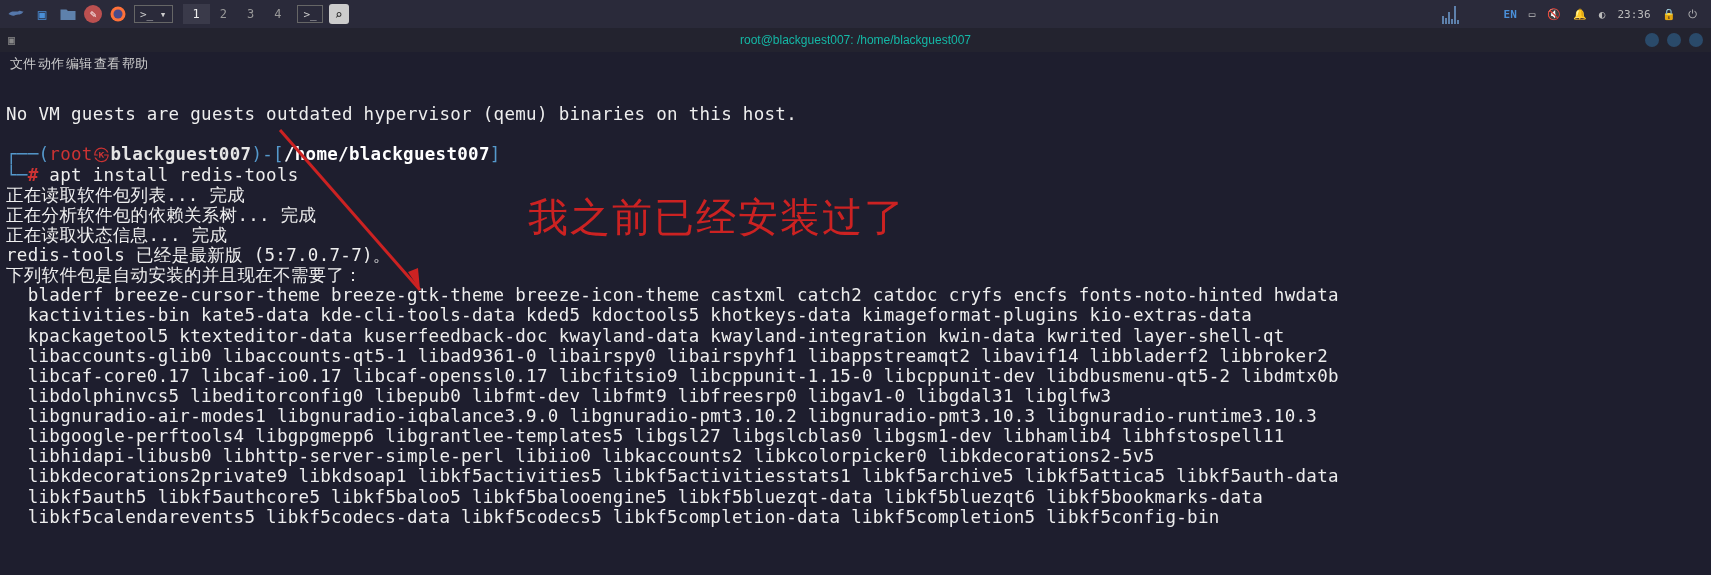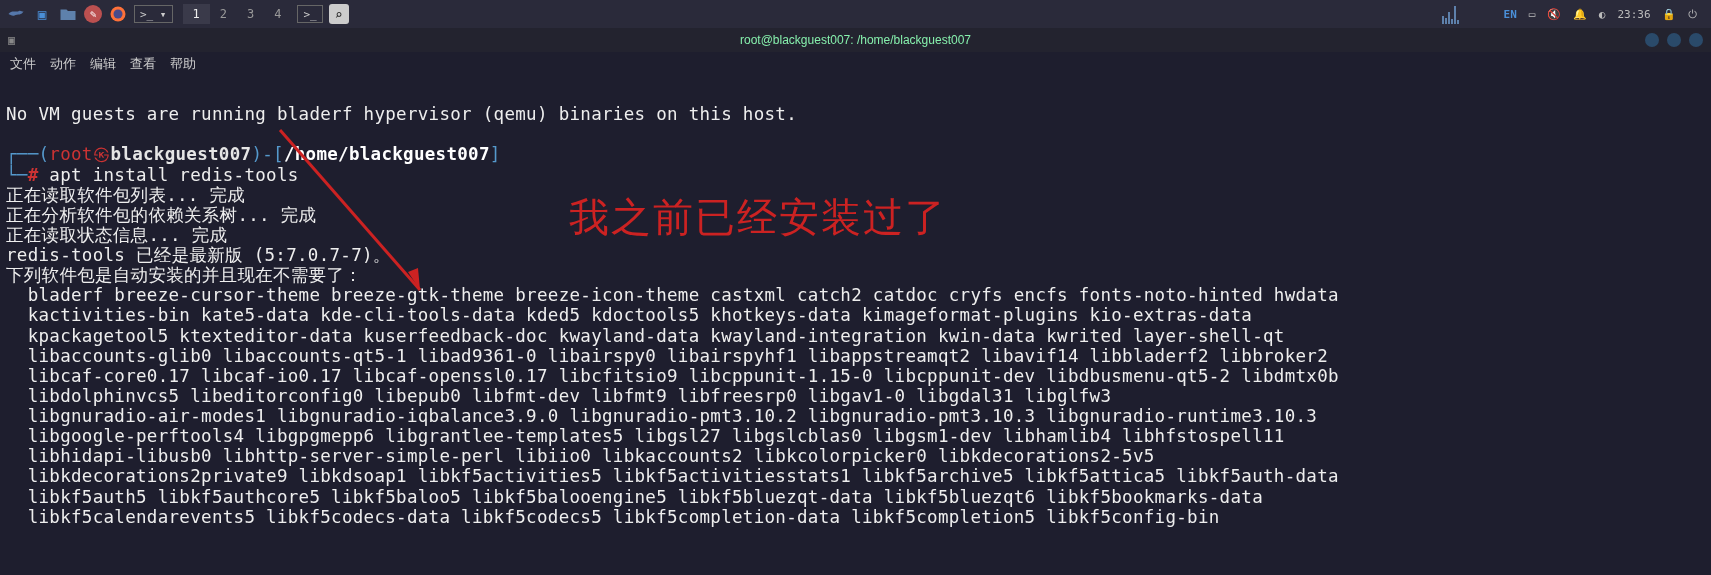--- a/index.html
+++ b/index.html
@@ -121,21 +121,21 @@
       display: flex;
       align-items: center;
       padding: 0 8px;
       position: relative;
     }
     .window-title-text {
       position: absolute;
       left: 50%;
       transform: translateX(-50%);
       font-size: 12px;
-      color: #86efac;
+      color: #14b8a6;
       font-family: sans-serif;
     }
     .window-controls {
       margin-left: auto;
       display: flex;
       gap: 8px;
     }
     .wc-btn {
       width: 14px;
       height: 14px;
@@ -149,21 +149,21 @@
       font-size: 12px;
     }
     
     
     .menu-bar {
       height: 24px;
       background: #1e1e2e;
       display: flex;
       align-items: center;
       padding: 0 10px;
-      gap: 14px;
+      gap: 2px;
       font-size: 13px;
       color: #ccc;
       font-family: sans-serif;
     }
     .menu-item {
       cursor: pointer;
     }
     
     
     .terminal {
@@ -186,21 +186,21 @@
       position: absolute;
       top: 120px;
       left: 260px;
       width: 300px;
       height: 180px;
       pointer-events: none;
     }
     .annotation-text {
       position: absolute;
       top: 190px;
-      left: 569px;
+      left: 528px;
       font-size: 40px;
       color: #cc2222;
       font-family: "SimSun", serif;
       letter-spacing: 2px;
     }
   </style>
 </head>
 <body>
 
 <div class="taskbar">
@@ -265,21 +265,21 @@
 
 <div class="menu-bar">
   <span class="menu-item">文件</span>
   <span class="menu-item">动作</span>
   <span class="menu-item">编辑</span>
   <span class="menu-item">查看</span>
   <span class="menu-item">帮助</span>
 </div>
 
 <div class="terminal">
-<span>No VM guests are running bladerf hypervisor (qemu) binaries on this host.</span>
+<span>No VM guests are guests outdated hypervisor (qemu) binaries on this host.</span>
 
 <span class="box-draw">┌──(</span><span class="prompt-user">root</span><span class="prompt-at">㉿</span><span class="prompt-host">blackguest007</span><span class="box-draw">)-[</span><span class="prompt-path">/home/blackguest007</span><span class="box-draw">]</span>
 <span class="box-draw">└─</span><span class="prompt-hash"># </span><span>apt install redis-tools</span>
 <span>正在读取软件包列表... 完成</span>
 <span>正在分析软件包的依赖关系树... 完成</span>
 <span>正在读取状态信息... 完成</span>
 <span>redis-tools 已经是最新版 (5:7.0.7-7)。</span>
 <span>下列软件包是自动安装的并且现在不需要了：</span>
 <span>  bladerf breeze-cursor-theme breeze-gtk-theme breeze-icon-theme castxml catch2 catdoc cryfs encfs fonts-noto-hinted hwdata</span>
 <span>  kactivities-bin kate5-data kde-cli-tools-data kded5 kdoctools5 khotkeys-data kimageformat-plugins kio-extras-data</span>

